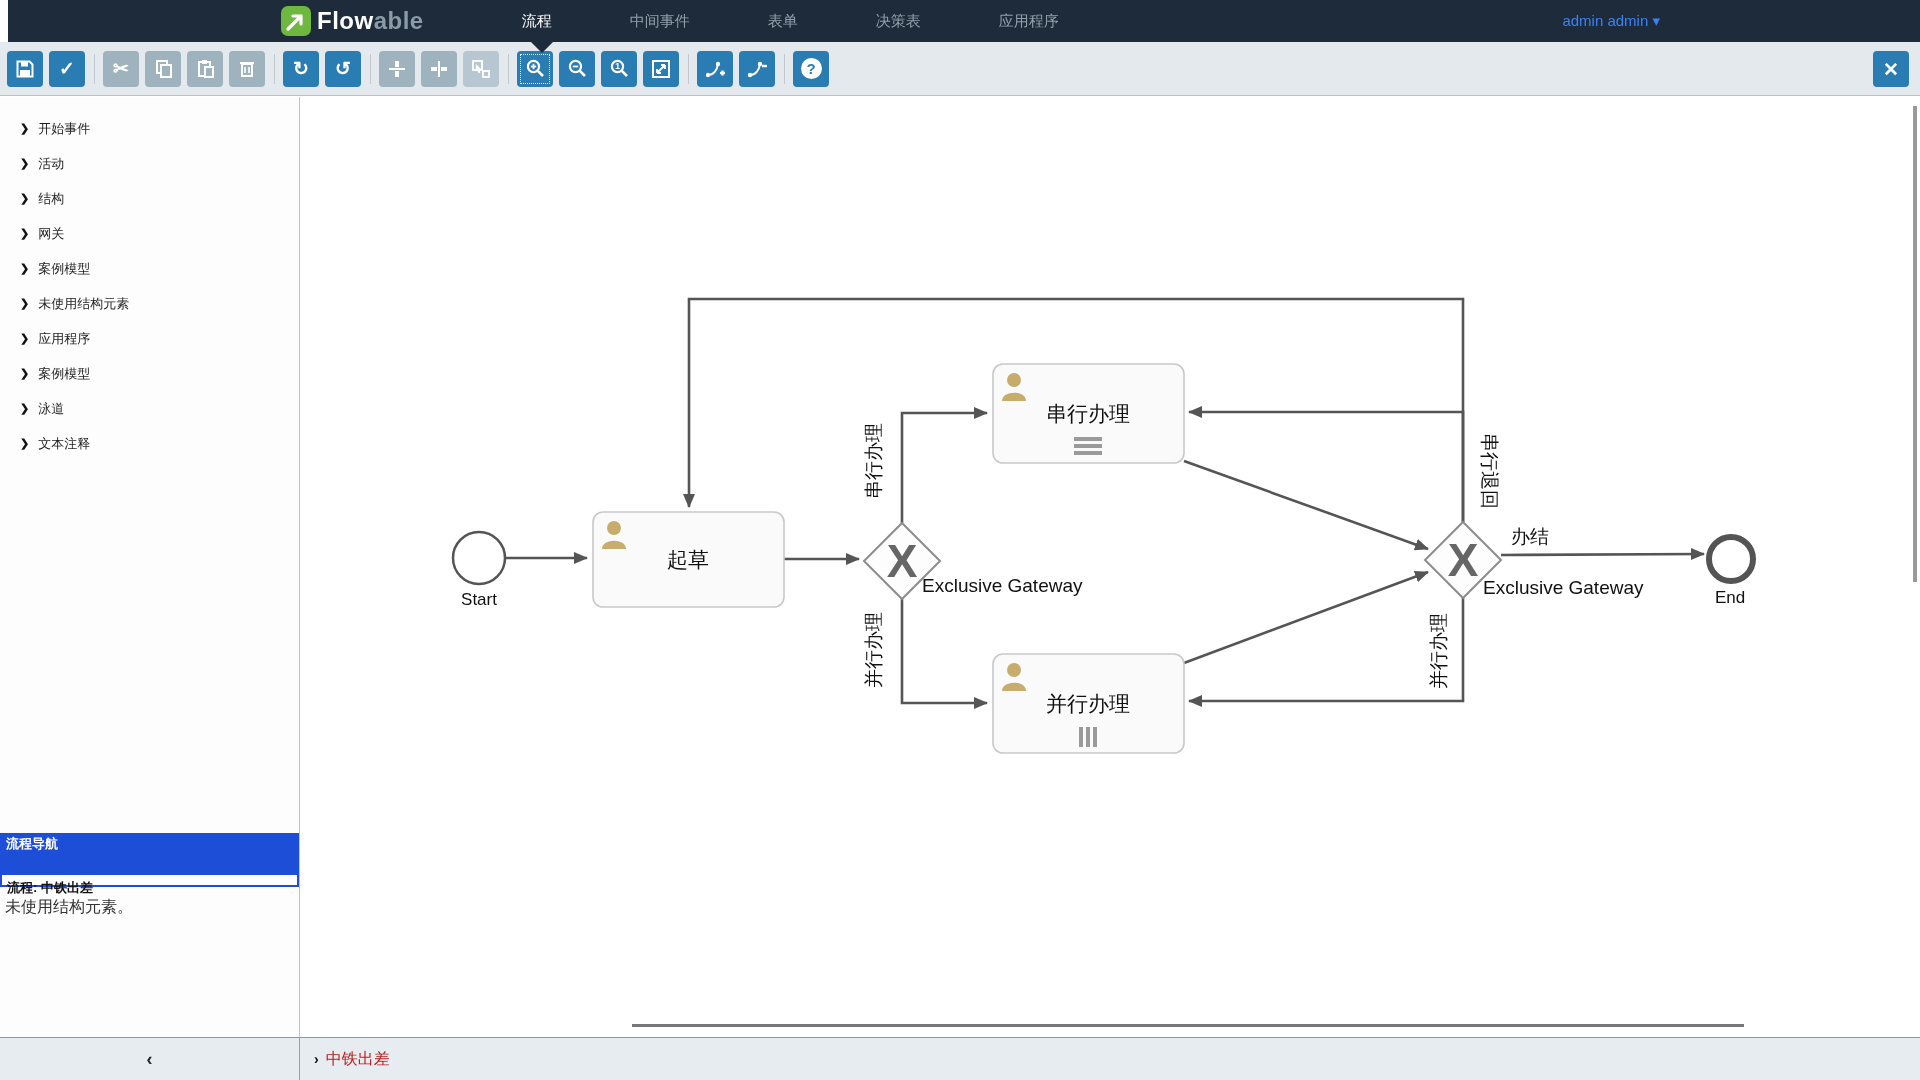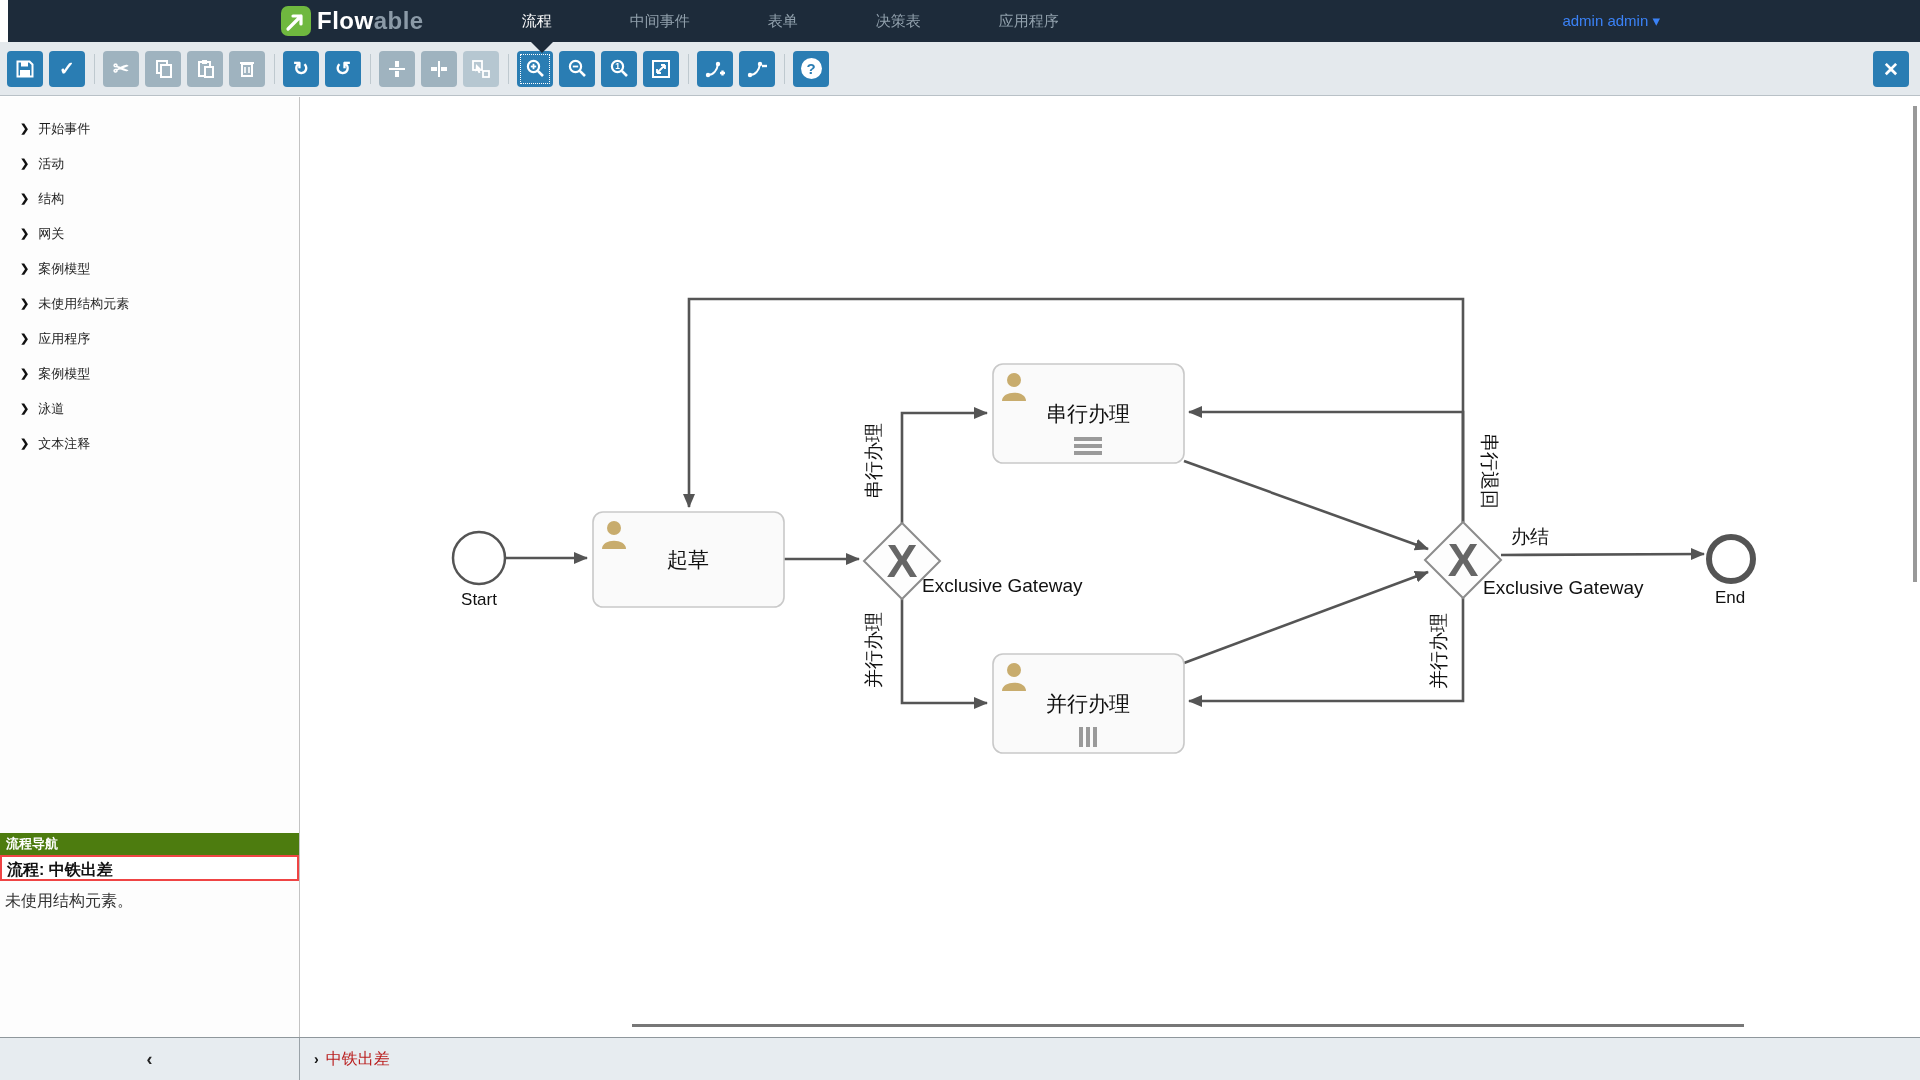--- a/index.html
+++ b/index.html
@@ -40,24 +40,24 @@
   .close-btn { position:absolute; right:11px; top:9px; margin:0; }
 
   
   .sidebar { position:absolute; left:0; top:97px; width:300px; height:940px;
     background:#fdfdfd; border-right:1px solid #c3c3c3; }
   .palette { padding-top:14px; }
   .pal-item { height:35px; display:flex; align-items:center; padding-left:20px;
     font-size:13px; color:#1f1f1f; cursor:pointer; }
   .pal-chev { font-size:11px; font-weight:bold; color:#111; margin-right:9px; }
   .navigator { position:absolute; left:0; top:736px; width:100%; }
-  .nav-hd { height:22px; background:#4d7c0f; color:#fff; font-size:13px;
+  .nav-hd { height:40px; background:#1d4ed8; color:#fff; font-size:13px;
     font-weight:bold; line-height:22px; padding-left:6px; }
-  .nav-proc { height:26px; border:2px solid #ef4444; background:#fff;
-    font-size:16px; font-weight:bold; color:#111; line-height:26px; padding-left:5px; }
+  .nav-proc { height:14px; border:2px solid #1d4ed8; background:#fff;
+    font-size:13px; font-weight:bold; color:#111; line-height:26px; padding-left:5px; }
   .nav-empty { font-size:16px; color:#333; padding:10px 0 0 5px; }
 
   
   .footer { position:absolute; left:0; top:1037px; width:1920px; height:43px;
     background:#e7ecf0; border-top:1px solid #8f979c; display:flex; z-index:4; }
   .foot-left { width:300px; border-right:1px solid #9aa2a8; display:flex;
     align-items:center; justify-content:center; }
   .collapse-glyph { font-size:18px; font-weight:bold; color:#222; cursor:pointer; }
   .foot-main { display:flex; align-items:center; padding-left:14px; gap:7px; }
   .foot-chev { font-size:14px; font-weight:bold; color:#111; }

